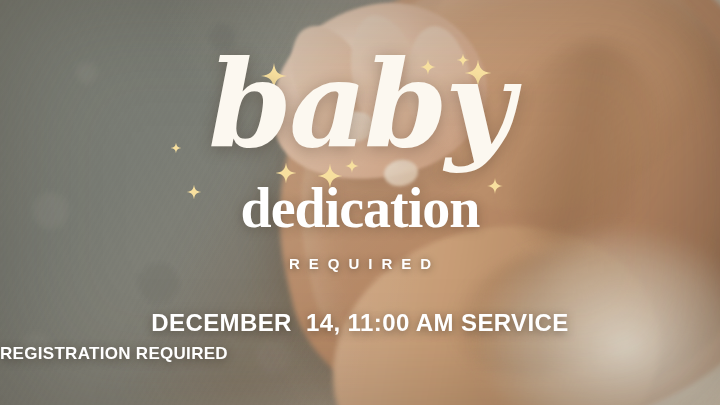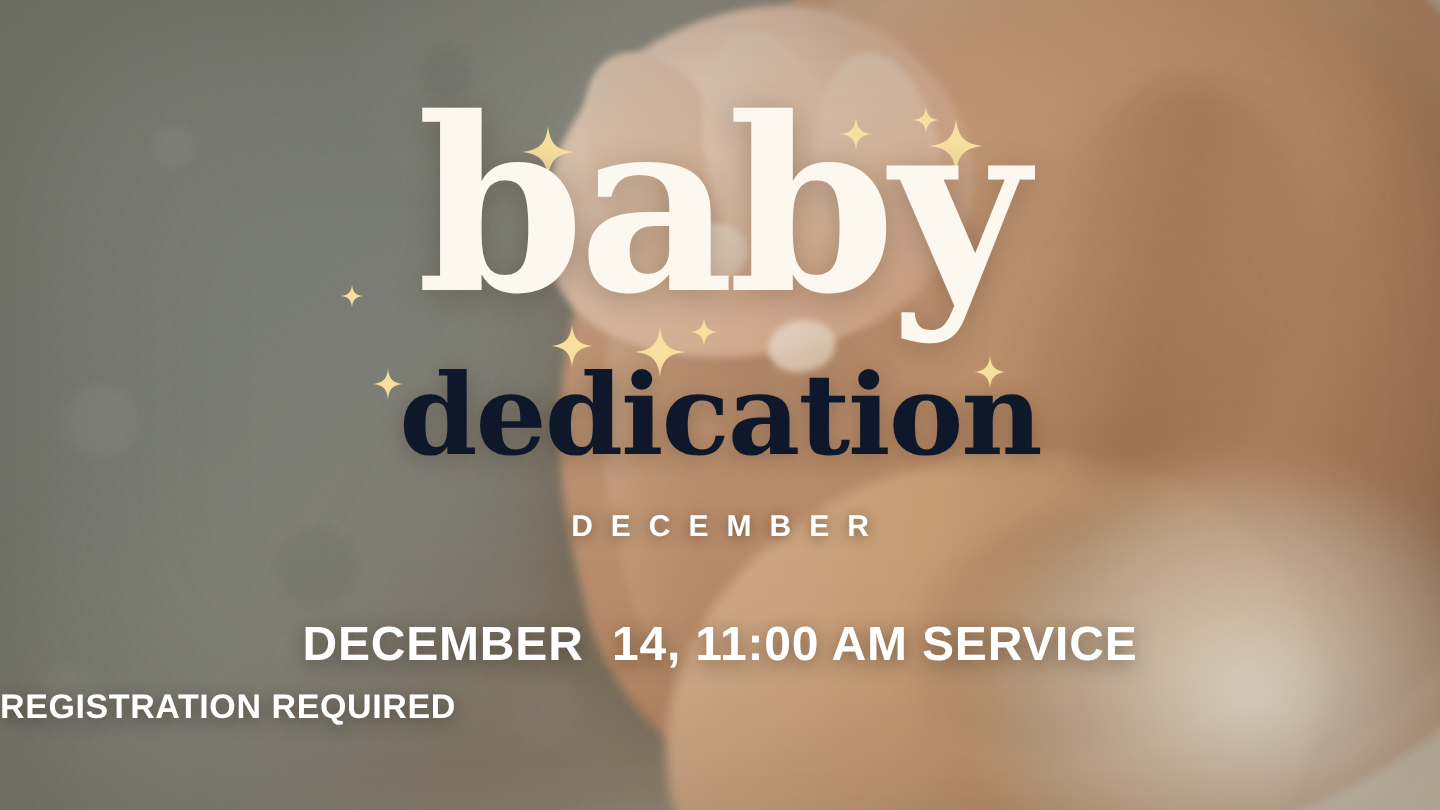--- a/index.html
+++ b/index.html
@@ -146,21 +146,21 @@
 
   
   .sparkle{position:absolute;transform:translate(-50%,-50%);}
   .sparkle svg{display:block;}
 
   
   .content{position:absolute;inset:0;}
   .t-baby{
     position:absolute;left:0;right:0;top:44px;text-align:center;
     font-family:"DejaVu Serif", serif;
-    font-weight:700;
+    font-weight:700;font-style:italic;
     font-size:120px;line-height:1;
     letter-spacing:-3px;
     text-shadow:0 3px 16px rgba(60,44,30,.33);
   }
   .t-ded{
     position:absolute;left:0;right:0;top:180px;text-align:center;
     font-family:"DejaVu Serif", serif;
     font-weight:700;font-size:56px;line-height:1;
     letter-spacing:-1px;
     text-shadow:0 2px 11px rgba(60,44,30,.34);
@@ -268,19 +268,19 @@
       </div>
       <div class="sparkle" style="left: 176px; top: 148px; width: 11px; height: 11px;">
         <svg viewBox="0 0 100 100" width="11" height="11">
           <path d="M50 0 C54 34 66 46 100 50 C66 54 54 66 50 100 C46 66 34 54 0 50 C34 46 46 34 50 0 Z" fill="#F7DF9E"></path>
         </svg>
       </div>
     </div>
 
   <div class="content">
     <div class="t-baby" style="color: rgb(252, 248, 240);">baby</div>
-    <div class="t-ded" style="color: #0f172a;">dedication</div>
-    <div class="t-svc" style="color: rgb(255, 255, 255);">DECEMBER</div>
+    <div class="t-ded" style="color: #ffffff; font-family: Liberation Serif, serif;">dedication</div>
+    <div class="t-svc" style="color: rgb(255, 255, 255);">REQUIRED</div>
     <div class="t-date" style="color: rgb(255, 255, 255);">DECEMBER  14, 11:00 AM SERVICE</div>
     <div class="t-reg" style="color: rgb(255, 255, 255);">REGISTRATION REQUIRED</div>
   </div>
 
 </div>
 
 </body></html>

